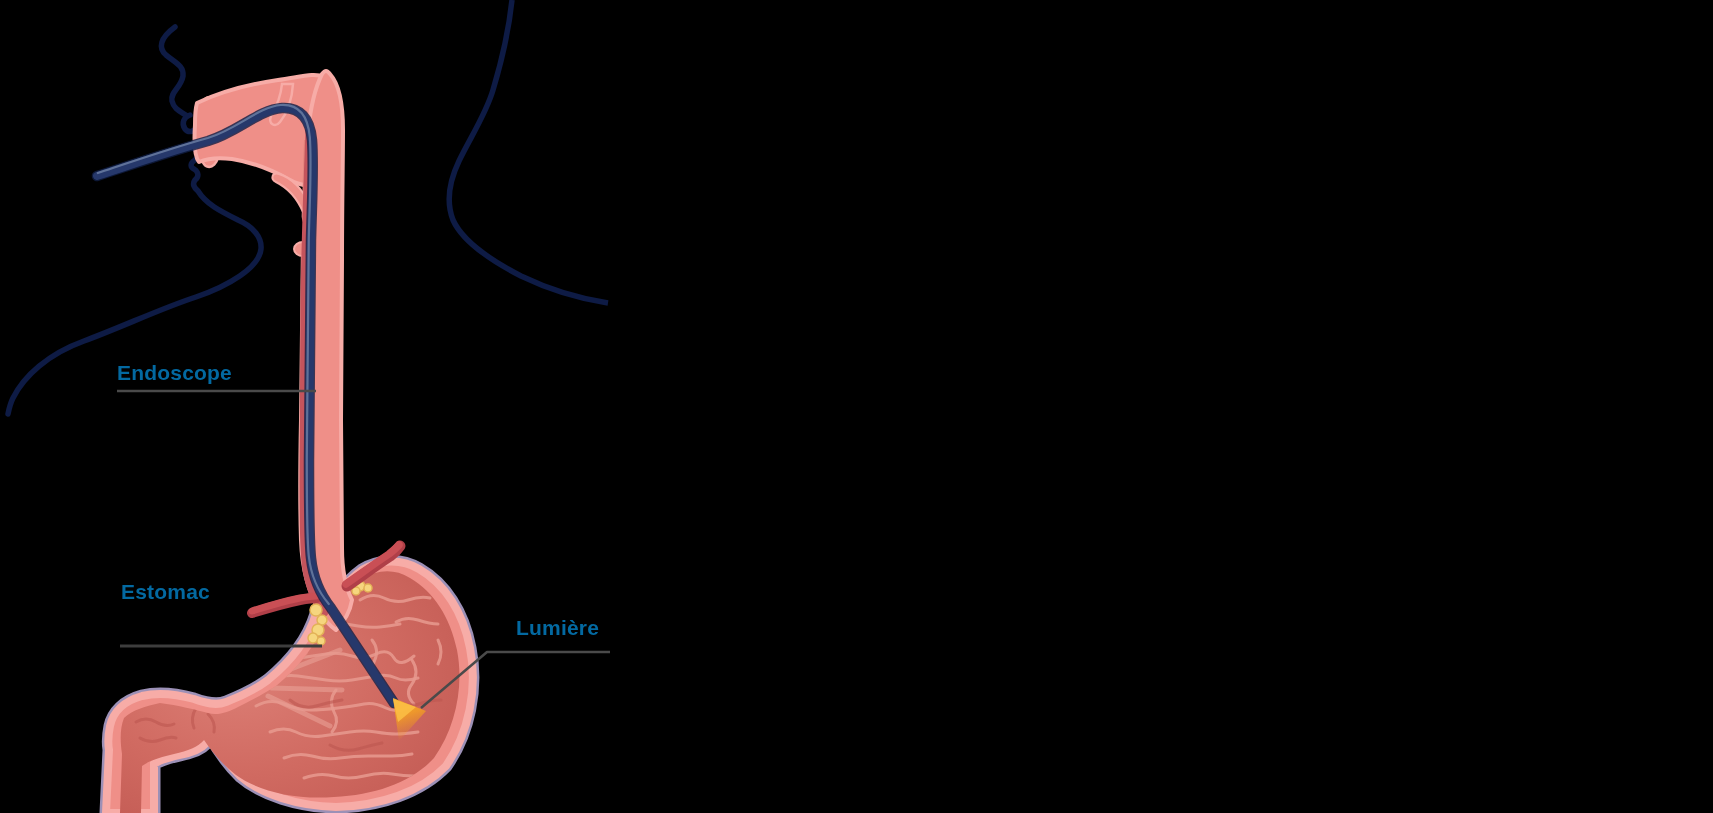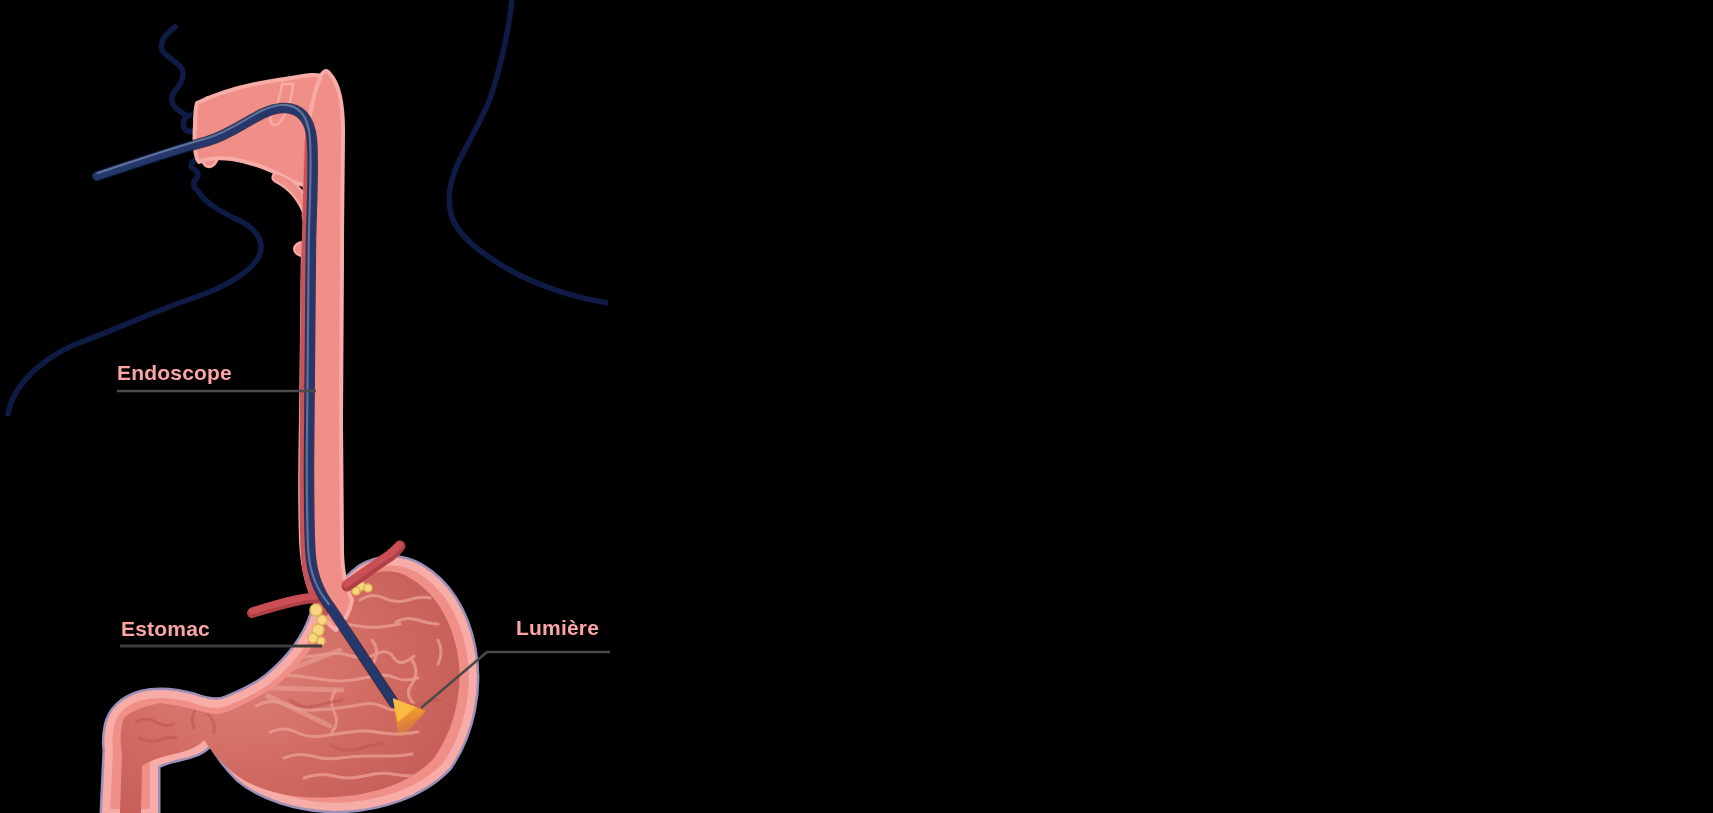--- a/index.html
+++ b/index.html
@@ -1,19 +1,19 @@
 <!DOCTYPE html>
 <html><head>
 <meta charset="utf-8">
 <style>
   html,body{margin:0;padding:0;background:#000;}
   body{width:1713px;height:813px;position:relative;overflow:hidden;
        font-family:"Liberation Sans",sans-serif;}
   #stage{position:absolute;left:0;top:0;width:1713px;height:813px;}
-  .label{position:absolute;font-weight:bold;font-size:21px;color:#fca5a5;
+  .label{position:absolute;font-weight:bold;font-size:21px;color:#0369a1;
          letter-spacing:.2px;white-space:nowrap;user-select:none;}
 </style>
 </head>
 <body>
 
 <svg id="stage" viewBox="0 0 1713 813" xmlns="http://www.w3.org/2000/svg">
   <defs>
     <radialGradient id="intGrad" cx="35%" cy="40%" r="80%">
       <stop offset="0%" stop-color="#dd8077"></stop>
       <stop offset="55%" stop-color="#d06a61"></stop>
@@ -173,14 +173,14 @@
   <polygon points="393,699 416,707 398,722" fill="#fcbf45" opacity="0.85"></polygon>
 
   <g fill="none">
     <line x1="117" y1="391" x2="316" y2="391" stroke="#4a4a4a" stroke-width="2.5"></line>
     <line x1="120" y1="646" x2="322" y2="646" stroke="#3d3d3d" stroke-width="3"></line>
     <path d="M610,652 L487,652 L421,708" stroke="#4a4a4a" stroke-width="2.5" stroke-linejoin="round"></path>
   </g>
 </svg>
 
 <div class="label" style="left:117px;top:361px">Endoscope</div>
-<div class="label" style="left:121px;top:617px">Estomac</div>
+<div class="label" style="left:121px;top:580px">Estomac</div>
 <div class="label" style="left:516px;top:616px">Lumière</div>
 
 </body></html>

